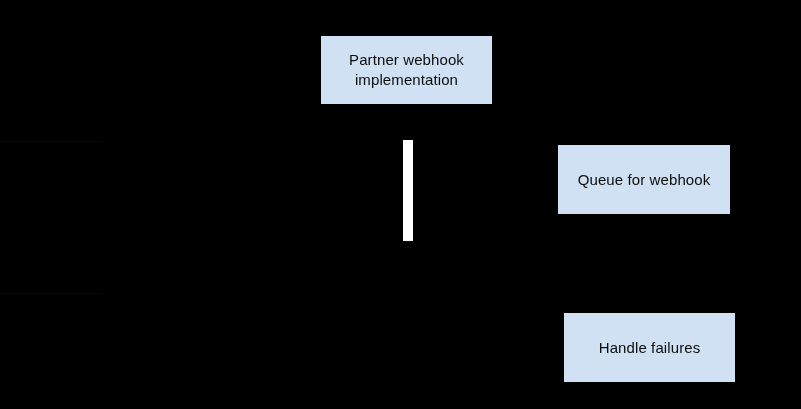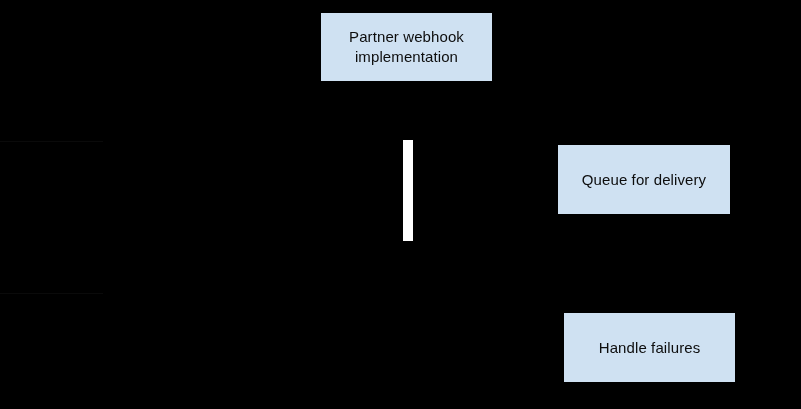--- a/index.html
+++ b/index.html
@@ -50,28 +50,28 @@
 </head>
 <body>
 
 <div id="canvas">
 
   <div class="edge-faint" style="left:0px; top:141px; width:103px; height:1px;"></div>
 
   <div class="edge-faint" style="left:0px; top:293px; width:103px; height:1px;"></div>
 
 
-  <div class="node" style="left:321px; top:13px; width:171px; height:68px;">
+  <div class="node" style="left:321px; top:36px; width:171px; height:68px;">
     <span class="node-label">Partner webhook
 implementation</span>
   </div>
 
   <div class="connector-vertical" style="left:403px; top:140px; width:10px; height:101px;"></div>
 
   <div class="node" style="left:558px; top:145px; width:172px; height:69px;">
-    <span class="node-label">Queue for delivery</span>
+    <span class="node-label">Queue for webhook</span>
   </div>
 
   <div class="node" style="left:564px; top:293px; width:171px; height:69px;margin-top:20px;">
     <span class="node-label">Handle failures</span>
   </div>
 
 </div>
 
 </body></html>

